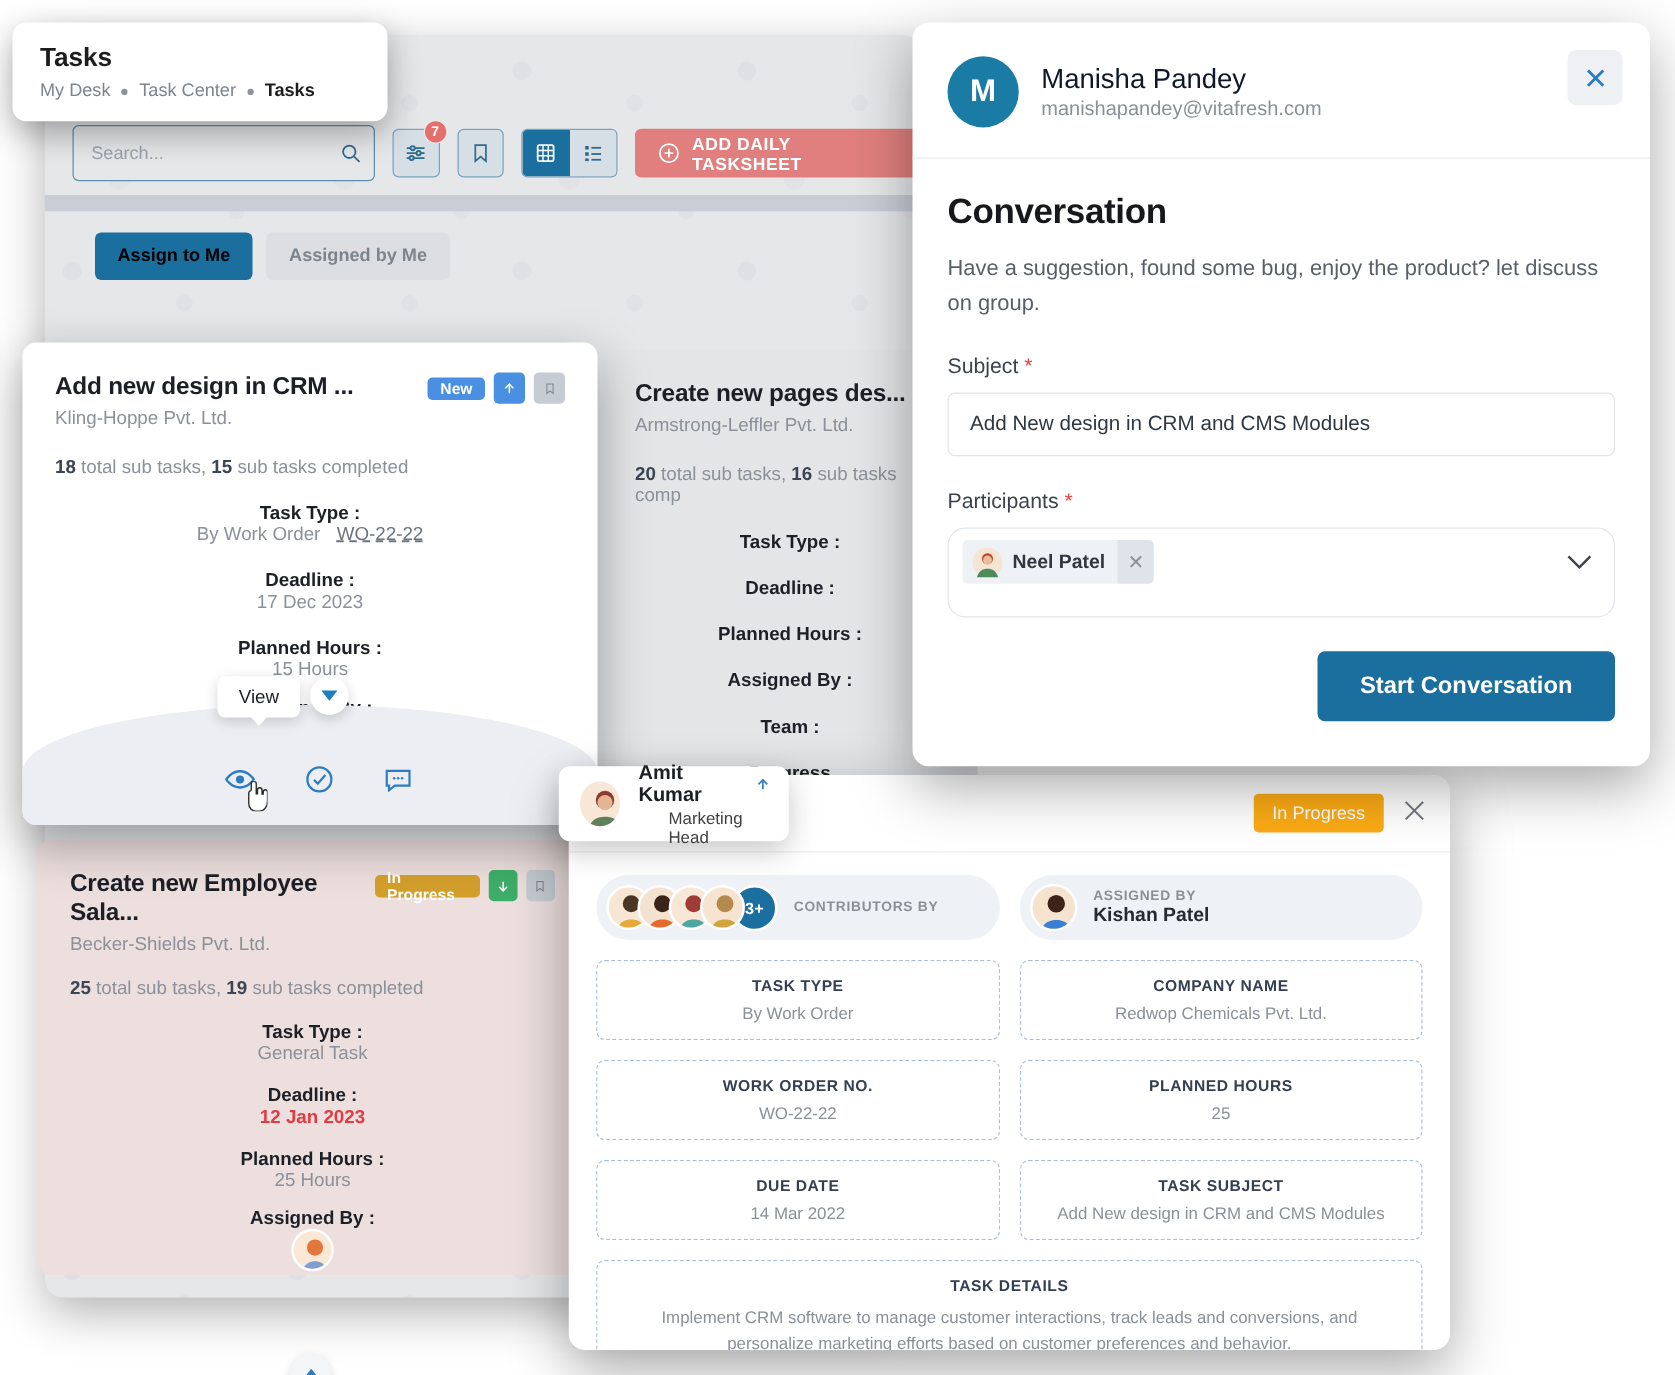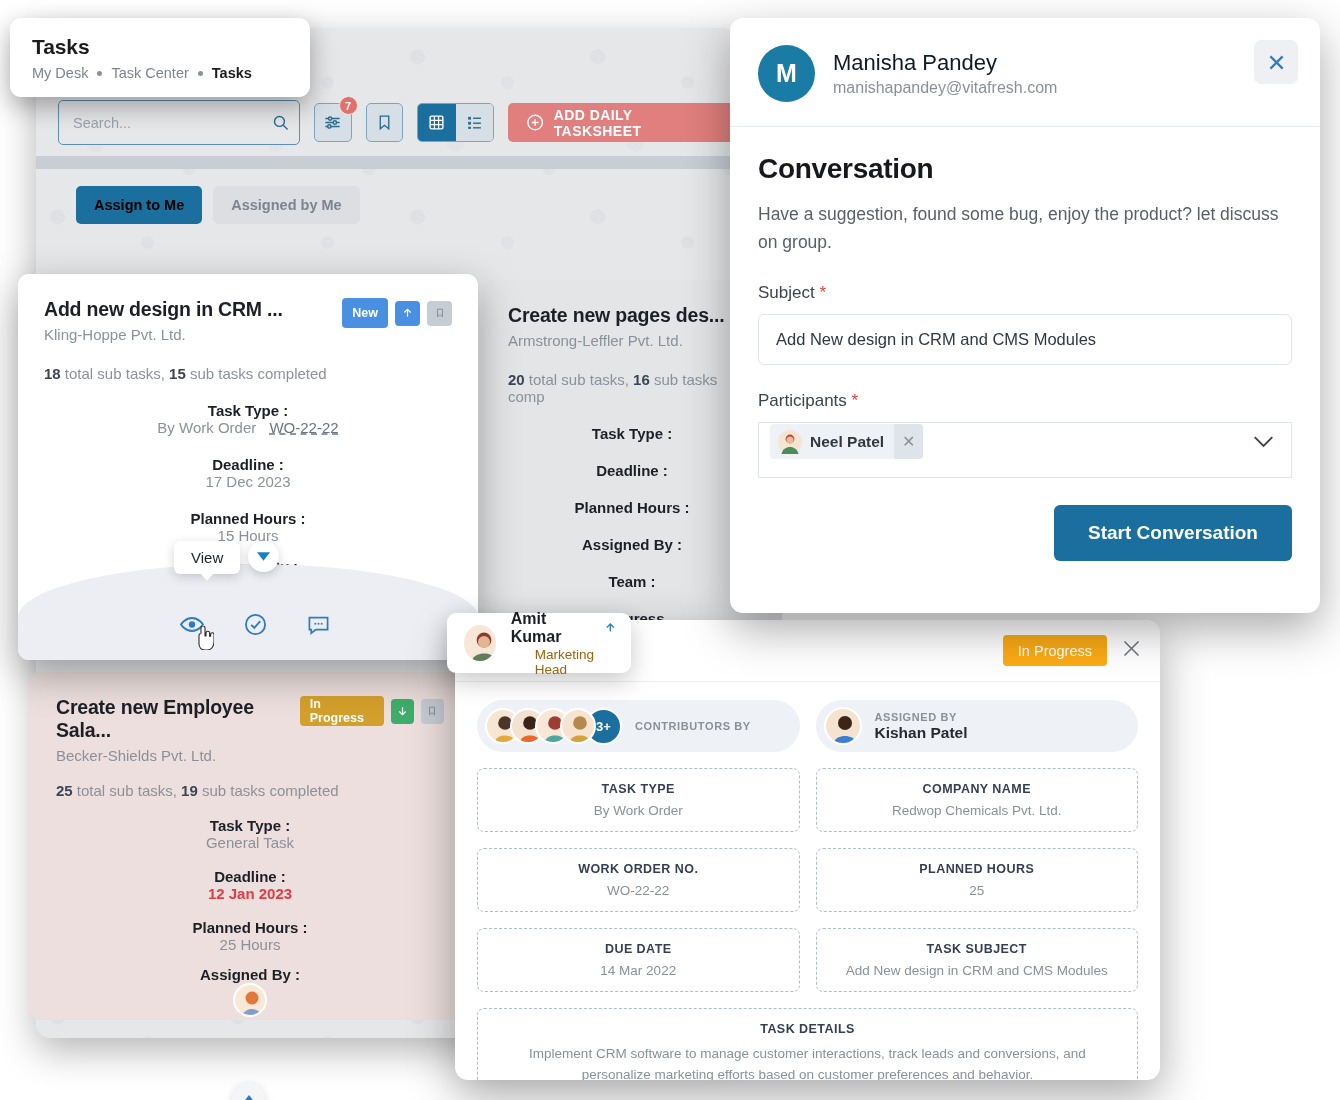--- a/index.html
+++ b/index.html
@@ -104,21 +104,21 @@
   .task-card {
     position:absolute;
     border-radius:11px;
     padding:24px 26px 0 26px;
   }
   .tc-head { display:flex; align-items:flex-start; justify-content:space-between; }
   .tc-title { font-size:19.5px; font-weight:bold; color:#1c2026; letter-spacing:-.2px; }
   .tc-sub { margin-top:5px; font-size:15px; color:#8b919a; }
   .tc-chips { display:flex; align-items:center; gap:7px; }
   .chip {
-    height:30px; padding:0 10px; border-radius:4px;
+    height:18px; padding:0 10px; border-radius:4px;
     font-size:12.5px; font-weight:bold; color:#fff;
     display:flex; align-items:center;
   }
   .chip.new { background:#4a90e2; }
   .chip.prog { background:#d4a02c; }
   .sq-btn {
     width:25px; height:25px; border-radius:4px;
     display:flex; align-items:center; justify-content:center;
   }
   .sq-btn.blue { background:#4a90e2; }
@@ -227,21 +227,21 @@
   .conv-h2 { font-size:28px; font-weight:bold; color:#16181c; letter-spacing:-.3px; }
   .conv-p { margin-top:15px; font-size:17.5px; color:#585f68; line-height:1.62; }
   .f-label { margin-top:26px; font-size:17px; color:#3c434c; }
   .f-label .req { color:#e8413d; }
   .f-input {
     margin-top:11px; height:51px; border:1px solid #e2e5e9; border-radius:6px;
     display:flex; align-items:center; padding:0 17px;
     font-size:16.5px; color:#2f3740;
   }
   .f-select {
-    margin-top:11px; height:56px; border:1px solid #e2e5e9; border-radius:0;
+    margin-top:11px; height:72px; border:1px solid #e2e5e9; border-radius:14px;
     display:flex; align-items:center; justify-content:space-between; padding:0 17px 16px 11px;
   }
   .tag {
     display:flex; align-items:center; background:#eef1f6; border-radius:4px;
     height:35px; overflow:hidden;
   }
   .tag .tav { width:24px; height:24px; border-radius:50%; margin:0 8px 0 8px; }
   .tag .tname { font-size:15.5px; font-weight:bold; color:#2f3740; padding-right:10px; }
   .tag .tx {
     width:29px; height:35px; background:#dfe3ea;
@@ -293,21 +293,21 @@
 
   
   .amit-card {
     position:absolute; left:447px; top:613px;
     width:184px; height:60px; background:#fff; border-radius:9px;
     box-shadow:0 8px 24px rgba(0,0,0,.22);
     display:flex; align-items:center; gap:13px; padding:0 15px;
     z-index:50;
   }
   .amit-card .nm { font-size:16px; font-weight:bold; color:#1c2026; display:flex; align-items:center; gap:7px; }
-  .amit-card .ro { font-size:13.5px; color:#a16207; margin-top:1px;margin-left:24px; }
+  .amit-card .ro { font-size:13.5px; color:#404040; margin-top:1px;margin-left:24px; }
 </style>
 </head>
 <body>
 
 <div id="stage">
 
   <div class="app-window">
     <div class="watermark"></div>
     <div class="divider-strip"></div>
 

